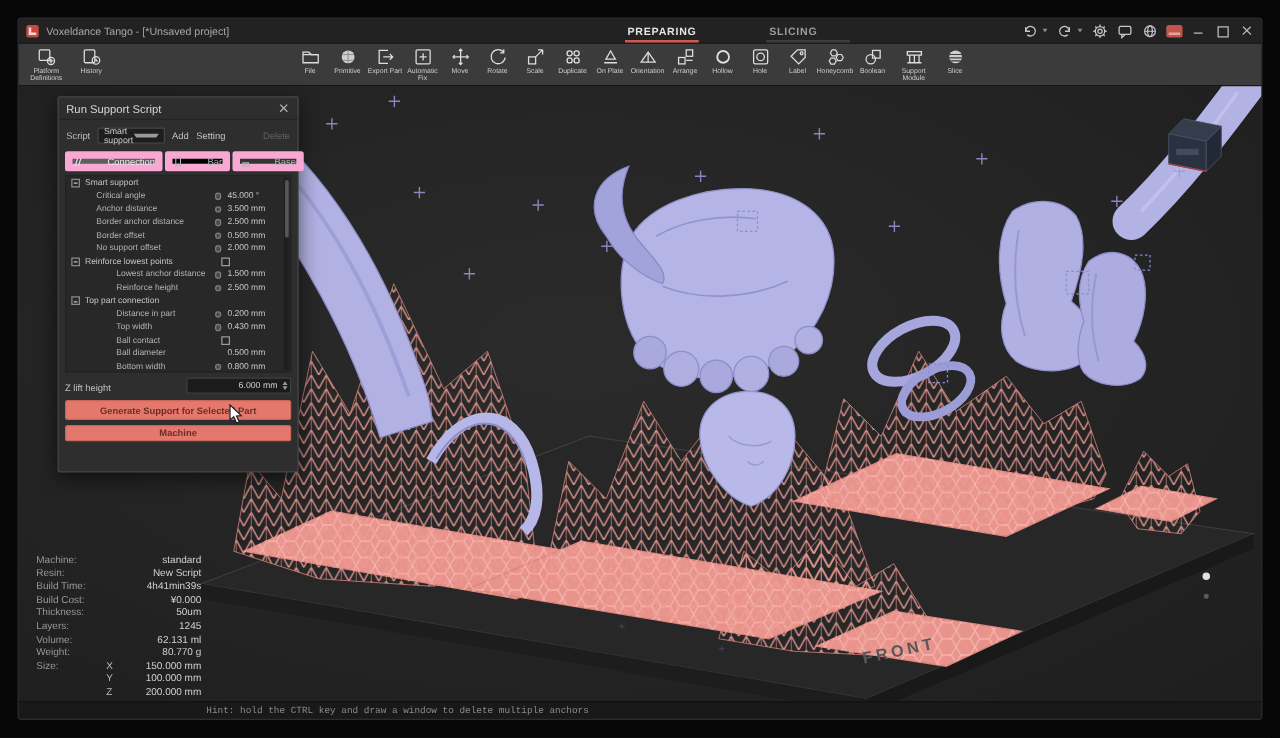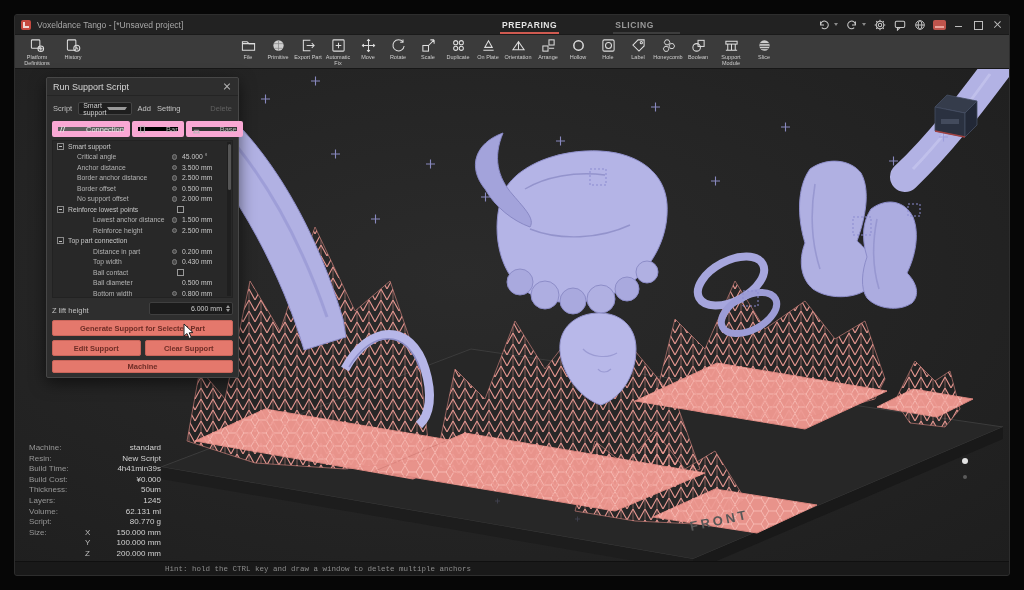--- a/index.html
+++ b/index.html
@@ -476,21 +476,21 @@
           <span class="slabel">Layers:</span>
           <span class="saxis"></span>
           <span class="sval">1245</span>
         </div>
       <div class="srow">
           <span class="slabel">Volume:</span>
           <span class="saxis"></span>
           <span class="sval">62.131 ml</span>
         </div>
       <div class="srow">
-          <span class="slabel">Script:</span>
+          <span class="slabel">Weight:</span>
           <span class="saxis"></span>
           <span class="sval">80.770 g</span>
         </div>
       <div class="srow">
           <span class="slabel">Size:</span>
           <span class="saxis">X</span>
           <span class="sval">150.000 mm</span>
         </div>
       <div class="srow">
           <span class="slabel"></span>
@@ -638,24 +638,20 @@
         <span>6.000 mm</span>
         <span class="spin">
             <i class="up"></i>
             <i class="dn"></i>
           </span>
       </div>
     </div>
 
     <div class="dbtns">
       <div class="btn">Generate Support for Selected Part</div>
-      <div class="btnrow">
-        <div class="btn">Edit Support</div>
-        <div class="btn">Clear Support</div>
-      </div>
       <div class="btn adv">Machine</div>
     </div>
   </div>
 
   <svg class="cursor" width="12" height="17" viewBox="0 0 12 17">
     <path d="M1,1 L1,13 L4,10.5 L6.2,15.5 L8.4,14.5 L6.2,9.8 L10,9.5 Z" fill="#ffffff" stroke="#222" stroke-width="1"></path>
   </svg>
 
   <div class="hintbar">
     <span class="hint">Hint: hold the CTRL key and draw a window to delete multiple anchors</span>

